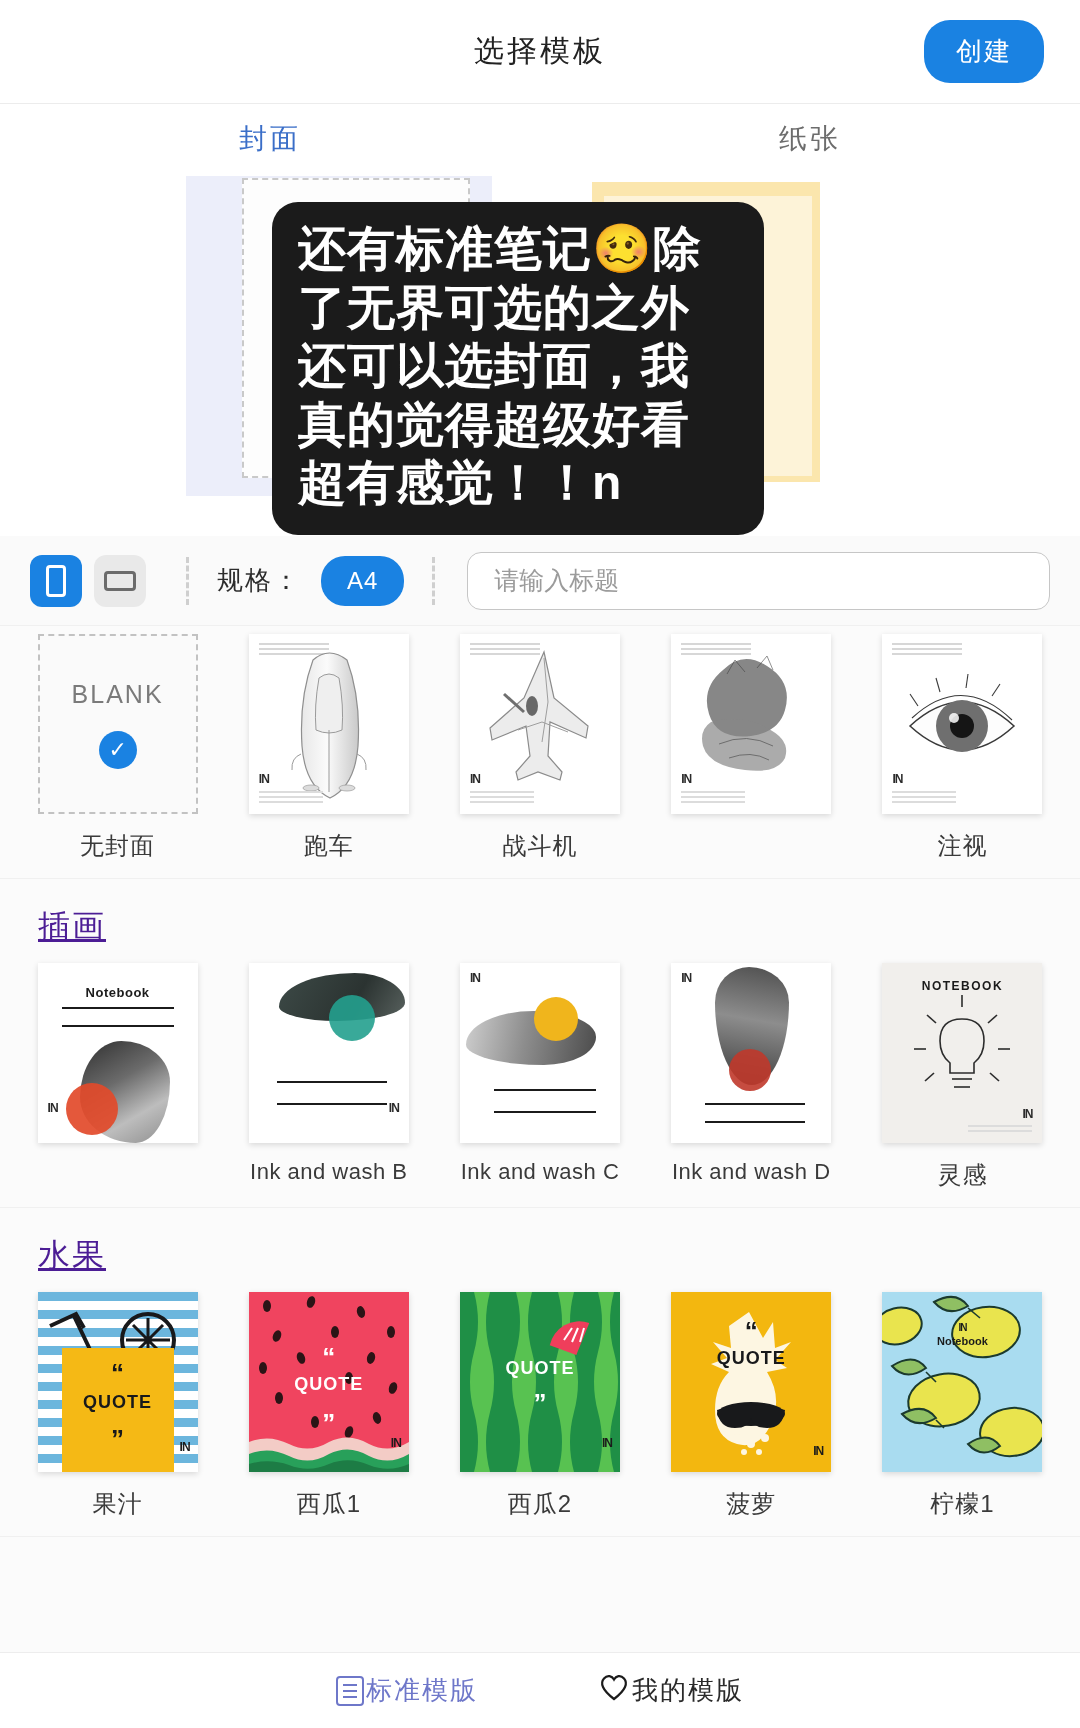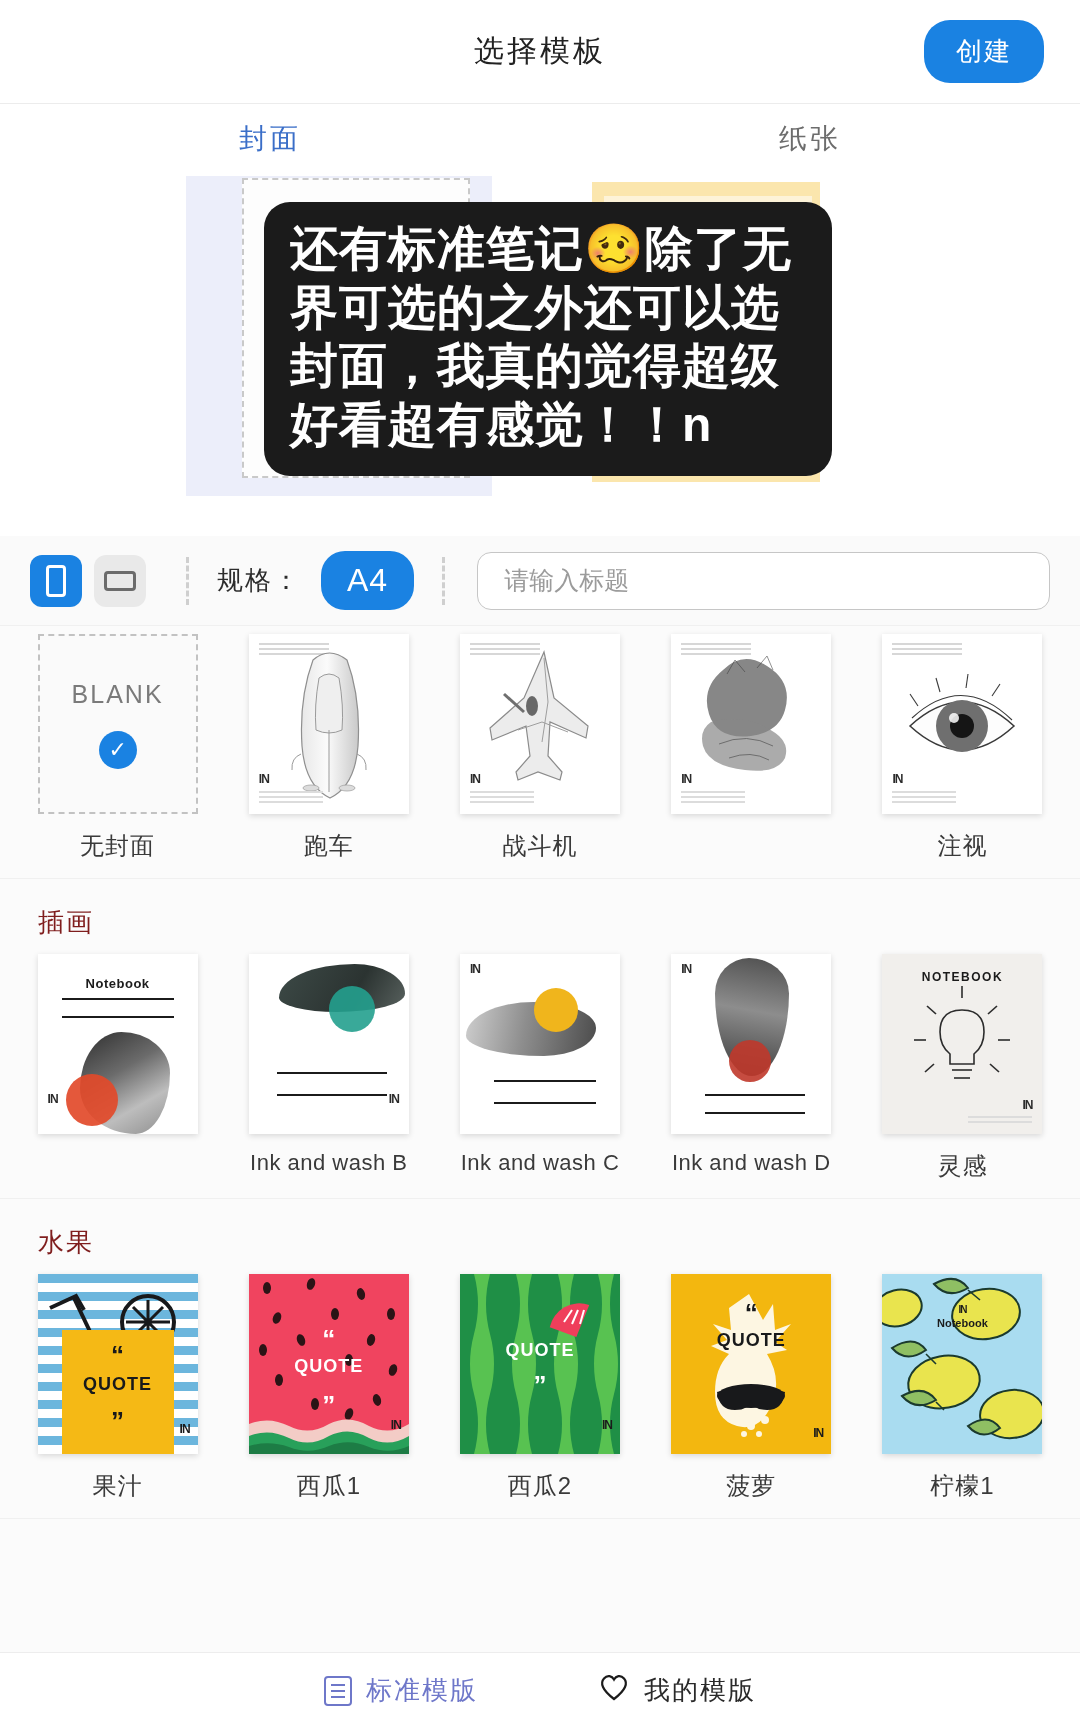--- a/index.html
+++ b/index.html
@@ -63,21 +63,21 @@
     letter-spacing: 2px;
   }
   .prev-right { left: 592px; width: 228px; height: 300px; top: 6px; background: #fbe6ad; }
   .prev-right-inner {
     position: absolute; left: 12px; top: 14px; width: 208px; height: 280px;
     background: #fdf3d8;
   }
 
   
   .caption {
-    position: absolute; left: 264px; top: 202px; width: 568px;
+    position: absolute; left: 272px; top: 202px; width: 492px;
     background: #1b1b1b; border-radius: 26px;
     padding: 18px 26px 22px 26px;
     color: #ffffff; font-size: 48px; line-height: 1.22;
     font-weight: bold; letter-spacing: 1px;
     z-index: 5;
   }
 
   
   .toolbar {
     position: absolute; top: 536px; left: 0; width: 1080px; height: 90px;
@@ -91,34 +91,34 @@
   .orient-btn.active { background: #1a82e2; }
   .orient-btn.idle { background: #e9e9e9; }
   .ico-portrait { width: 20px; height: 32px; border: 3px solid #ffffff; border-radius: 4px; }
   .ico-landscape { width: 32px; height: 20px; border: 3px solid #6b6b6b; border-radius: 4px; }
   .v-dash {
     width: 0; height: 48px; border-left: 3px dashed #cfcfcf; margin: 0 28px;
   }
   .spec-label { font-size: 26px; color: #2c2c2c; letter-spacing: 2px; }
   .spec-pill {
     background: #1a82e2; color: #ffffff; border-radius: 24px;
-    font-size: 32px; padding: 11px 26px; margin-left: 20px; letter-spacing: 1px;
+    font-size: 24px; padding: 11px 26px; margin-left: 20px; letter-spacing: 1px;
   }
   .title-input {
     flex: 1; height: 58px; border: 1.5px solid #c6c6c6; border-radius: 14px;
     background: #fff; font-size: 25px; color: #3a3a3a; padding: 0 26px;
     font-family: "Liberation Sans", sans-serif; margin-left: 4px;
   }
   .title-input::placeholder { color: #9b9b9b; }
 
   
   .body { position: absolute; top: 626px; left: 0; width: 1080px; height: 1030px; background: #fbfbfb; }
   .section { background: #fbfbfb; border-bottom: 1px solid #f0f0f0; }
   .section-title {
-    font-size: 26px; color: #7f1d1d; letter-spacing: 2px; padding: 26px 0 6px 38px;
+    font-size: 32px; color: #4c1d95; letter-spacing: 2px; padding: 26px 0 6px 38px; text-decoration: underline;
   }
   .row { display: flex; padding: 8px 22px 0 22px; }
   .cell { width: 192px; margin-right: 20px; }
   .cell:last-child { margin-right: 0; }
   .thumb {
     width: 160px; height: 180px; margin: 0 auto; position: relative;
     background: #fff; overflow: hidden;
     box-shadow: 0 2px 6px rgba(0,0,0,0.14);
   }
   .thumb.blank {
@@ -164,21 +164,21 @@
   }
   .qmark { position: absolute; font-weight: bold; font-size: 26px; line-height: 1; }
   .stripe-row { position: absolute; inset: 0; }
 
   
   .bottombar {
     position: absolute; bottom: 0; left: 0; width: 1080px; height: 76px;
     background: #ffffff; border-top: 1px solid #ededed;
     display: flex; align-items: center; justify-content: center; gap: 120px;
   }
-  .bb-item { display: flex; align-items: center; gap: 14px; font-size: 26px; letter-spacing: 2px; }
+  .bb-item { display: flex; align-items: center; gap: 2px; font-size: 26px; letter-spacing: 2px; }
   .bb-item.active { color: #6e77c9; }
   .bb-item.idle { color: #2a2a2a; }
   .bb-list-icon { width: 28px; height: 30px; border: 2px solid #6e77c9; border-radius: 4px;
     display: flex; flex-direction: column; justify-content: center; gap: 4px; padding: 0 5px; }
   .bb-list-icon i { display: block; height: 2px; background: #6e77c9; }
 </style>
 </head>
 <body>
 
 <div id="app">

